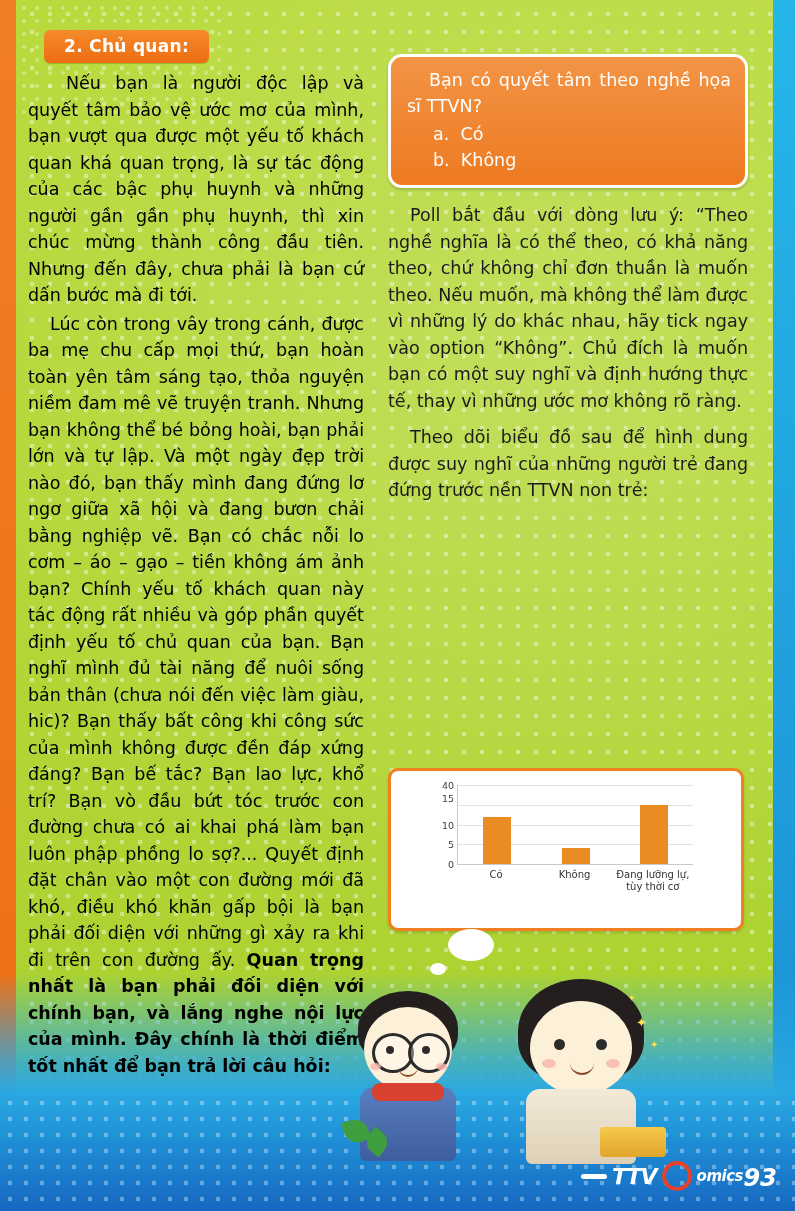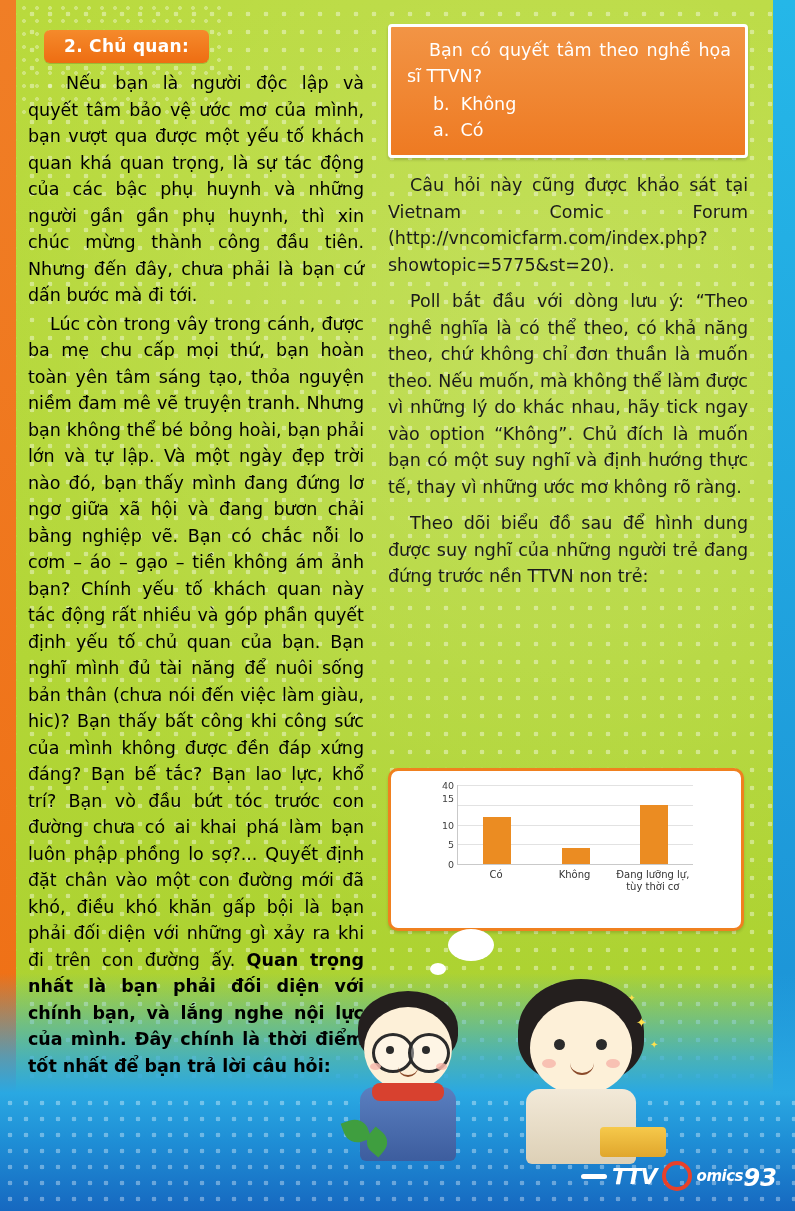--- a/index.html
+++ b/index.html
@@ -77,26 +77,27 @@
     font-size:17.5px;line-height:26.5px;color:#1b1b1b;
     text-align:justify;
   }
   .col-right p{margin:0 0 10px 0;text-indent:22px;}
   .col-right p.italic{font-style:italic;}
 
   
   .qbox{
     background:linear-gradient(180deg,#f29445,#ee7a22);
     border:3px solid #ffffff;
-    border-radius:4px;
+    border-radius:14px;
     color:#fff;
     padding:10px 14px 12px 16px;
     font-size:17.5px;line-height:26px;
     box-shadow:0 2px 3px rgba(0,0,0,.18);
     margin-bottom:14px;
+    margin-top:30px;
   }
   .qbox .q{margin:0 0 2px 0;}
   .qbox ol{margin:0;padding-left:34px;}
   .qbox ol li{margin:0;}
 
   
   .chart-card{
     position:absolute;left:388px;top:768px;width:356px;height:163px;
     background:#ffffff;border:3px solid #f0801f;border-radius:10px;
     box-sizing:border-box;
@@ -159,26 +160,25 @@
 <div class="col-left">
   <p>Nếu bạn là người độc lập và quyết tâm bảo vệ ước mơ của mình, bạn vượt qua được một yếu tố khách quan khá quan trọng, là sự tác động của các bậc phụ huynh và những người gần gần phụ huynh, thì xin chúc mừng thành công đầu tiên. Nhưng đến đây, chưa phải là bạn cứ dấn bước mà đi tới.</p>
   <p class="p2"><span>Lúc còn trong vây trong cánh, được ba mẹ chu cấp mọi thứ, bạn hoàn toàn yên tâm sáng tạo, thỏa nguyện niềm đam mê vẽ truyện tranh. Nhưng bạn không thể bé bỏng hoài, bạn phải lớn và tự lập. Và một ngày đẹp trời nào đó, bạn thấy mình đang đứng lơ ngơ giữa xã hội và đang bươn chải bằng nghiệp vẽ. Bạn có chắc nỗi lo cơm – áo – gạo – tiền không ám ảnh bạn? Chính yếu tố khách quan này tác động rất nhiều và góp phần quyết định yếu tố chủ quan của bạn. Bạn nghĩ mình đủ tài năng để nuôi sống bản thân (chưa nói đến việc làm giàu, hic)? Bạn thấy bất công khi công sức của mình không được đền đáp xứng đáng? Bạn bế tắc? Bạn lao lực, khổ trí? Bạn vò đầu bứt tóc trước con đường chưa có ai khai phá làm bạn luôn phập phồng lo sợ?... Quyết định đặt chân vào một con đường mới đã khó, điều khó khăn gấp bội là bạn phải đối diện với những gì xảy ra khi đi trên con đường ấy. </span><span class="bold">Quan trọng nhất là bạn phải đối diện với chính bạn, và lắng nghe nội lực của mình. Đây chính là thời điểm tốt nhất để bạn trả lời câu hỏi:</span></p>
 </div>
 
 <div class="col-right">
 
   <div class="qbox">
     <p class="q">Bạn có quyết tâm theo nghề họa sĩ TTVN?</p>
     <ol style="list-style:none;padding-left:26px;">
+      <li><span>a.</span>&nbsp;&nbsp;<span>Có</span></li>
       <li><span>b.</span>&nbsp;&nbsp;<span>Không</span></li>
-      <li><span>a.</span>&nbsp;&nbsp;<span>Có</span></li>
     </ol>
   </div>
 
-  <p>Câu hỏi này cũng được khảo sát tại Vietnam Comic Forum (http://vncomicfarm.com/index.php?showtopic=5775&amp;st=20).</p>
   <p>Poll bắt đầu với dòng lưu ý: “Theo nghề nghĩa là có thể theo, có khả năng theo, chứ không chỉ đơn thuần là muốn theo. Nếu muốn, mà không thể làm được vì những lý do khác nhau, hãy tick ngay vào option “Không”. Chủ đích là muốn bạn có một suy nghĩ và định hướng thực tế, thay vì những ước mơ không rõ ràng.</p>
   <p>Theo dõi biểu đồ sau để hình dung được suy nghĩ của những người trẻ đang đứng trước nền TTVN non trẻ:</p>
 </div>
 
 <div class="chart-card">
   <div class="chart-inner">
     <div class="plot" id="plot">
         <div class="ytick" style="top: 79px;">0</div>
         <div class="gridline" style="top: 59.25px;"></div>
         <div class="ytick" style="top: 59.25px;">5</div>

